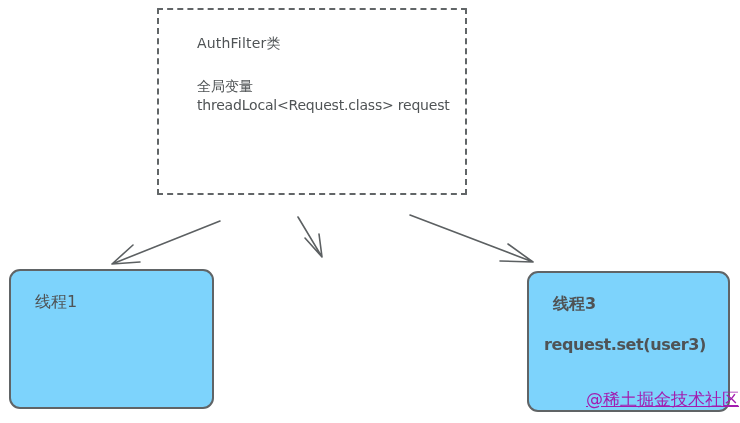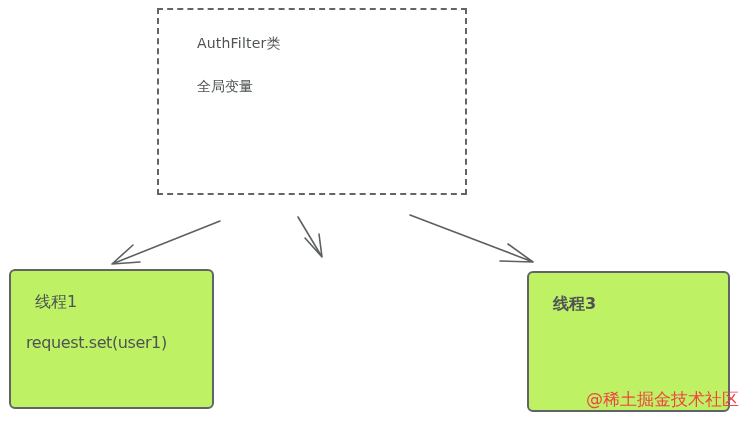--- a/index.html
+++ b/index.html
@@ -47,65 +47,67 @@
     stroke: #5c6062;
     stroke-width: 1.6;
     stroke-linecap: round;
     stroke-linejoin: round;
   }
 
   
   .thread-box {
     position: absolute;
     border: 2px solid #606466;
-    background: #bef264;
-    border-radius: 6px;
+    background: #7dd3fc;
+    border-radius: 11px;
   }
   .thread-box.t1 { left: 9px;   top: 269px; width: 201px; height: 136px; }
   .thread-box.t2 { left: 271px; top: 271px; width: 201px; height: 139px; }
   .thread-box.t3 { left: 527px; top: 271px; width: 199px; height: 137px; font-weight: bold; }
   .thread-title {
     position: absolute; left: 24px; top: 21px;
     font-size: 16px; white-space: nowrap;
   }
   .thread-code {
     position: absolute; left: 15px; top: 62px;
     font-size: 16px; letter-spacing: -0.4px;
     white-space: nowrap;
   }
 
   
   .watermark {
     position: absolute; left: 586px; top: 388px;
     font-size: 17px;
-    color: #ef4444;
+    color: #a21caf;
     white-space: nowrap;
+    text-decoration: underline;
   }
 </style>
 </head>
 <body>
 
 <div class="canvas">
 
   <div class="auth-box">
     <div class="auth-title">AuthFilter类</div>
     <div class="auth-global">全局变量</div>
+    <div class="auth-decl">threadLocal&lt;Request.class&gt; request</div>
   </div>
 
   <svg class="arrows" viewBox="0 0 740 423">
     <path d="M220,221 L112,264 M112,264 L133,245 M112,264 L140,262"></path>
     <path d="M298,217 L322,257 M322,257 L305,238 M322,257 L319,234"></path>
     <path d="M410,215 L533,262 M533,262 L508,244 M533,262 L500,261"></path>
   </svg>
 
   <div class="thread-box t1">
     <div class="thread-title">线程1</div>
-    <div class="thread-code">request.set(user1)</div>
   </div>
 
 
   <div class="thread-box t3">
     <div class="thread-title">线程3</div>
+    <div class="thread-code">request.set(user3)</div>
   </div>
 
   <div class="watermark">@稀土掘金技术社区</div>
 
 </div>
 
 </body></html>

